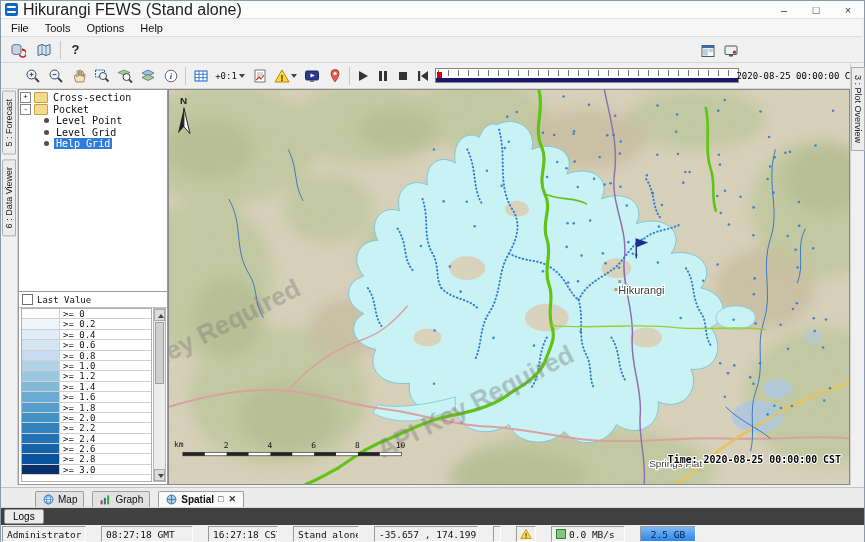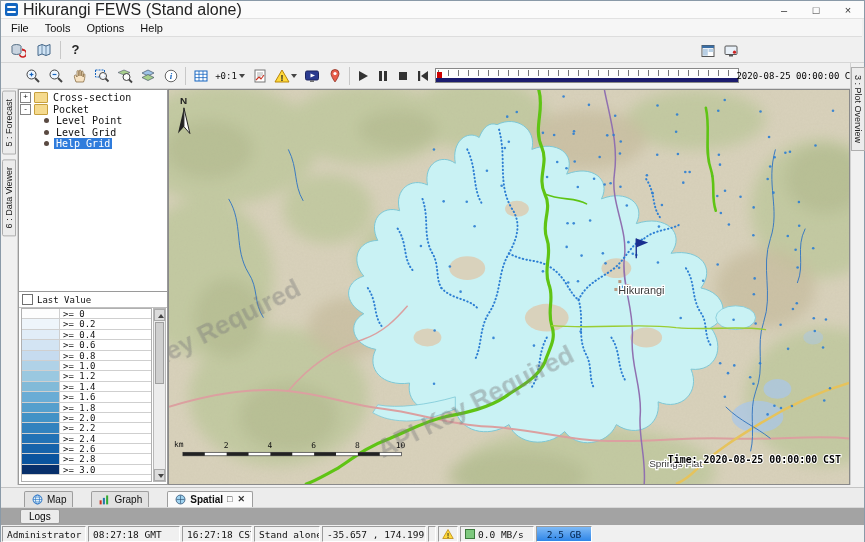--- a/index.html
+++ b/index.html
@@ -66,30 +66,30 @@
   .sarrow.up{top:0}.sarrow.down{bottom:0}
   .sarrow::before{content:"";position:absolute;left:3px;top:4px;width:0;height:0;border-left:3px solid transparent;border-right:3px solid transparent}
   .sarrow.up::before{border-bottom:4px solid #444}
   .sarrow.down::before{border-top:4px solid #444}
   .sthumb{position:absolute;left:1px;right:1px;top:13px;height:60px;background:#cfcfcf;border:1px solid #a0a0a0}
 
   .map{flex:1;position:relative;border:1px solid #8a8a8a;box-sizing:border-box;margin-right:14px;overflow:hidden;background:#d9d2bc}
   .map svg.mapsvg{position:absolute;inset:0;width:100%;height:100%}
 
   
-  .bottombar{position:absolute;left:0;right:0;top:486px;height:20px;background:#ececec;border-top:1px solid #c4c4c4;display:flex;align-items:flex-end;padding-left:23px;gap:18px;box-sizing:border-box}
+  .bottombar{position:absolute;left:0;right:0;top:486px;height:20px;background:#ececec;border-top:1px solid #c4c4c4;display:flex;align-items:flex-end;padding-left:34px;gap:8px;box-sizing:border-box}
   .btab{display:flex;align-items:center;gap:3px;border:1px solid #9e9e9e;border-bottom:none;border-radius:2px 2px 0 0;background:#e2e2e2;padding:1px 6px;font-size:10px;height:16px;box-sizing:border-box}
   .btab.active{background:#fafafa;font-weight:bold}
   .btab svg{width:13px;height:13px}
   .dockctl{font-size:9px;line-height:9px;color:#333;padding:0 1px}
-  .logsrow{position:absolute;left:0;right:0;top:506px;height:18px;background:#a3a3a3;border-top:1px solid #d8d8d8;display:flex;align-items:center;padding-left:19px;box-sizing:border-box}
+  .logsrow{position:absolute;left:0;right:0;top:506px;height:18px;background:#404040;border-top:1px solid #d8d8d8;display:flex;align-items:center;padding-left:3px;box-sizing:border-box}
   .logs-btn{border:1px solid #9a9a9a;background:#ececec;border-radius:2px;font-size:10px;padding:1px 8px}
 
   .statusbar{position:absolute;left:0;right:0;top:524px;height:18px;background:#f0f0f0;display:flex;align-items:stretch;padding:1px;font-family:"DejaVu Sans Mono",monospace;font-size:9.5px;box-sizing:border-box}
-  .seg{border:1px solid;border-color:#9b9b9b #fff #fff #9b9b9b;margin-right:2px;padding:1px 4px;white-space:nowrap;overflow:hidden;display:flex;align-items:center;gap:3px;box-sizing:border-box}
+  .seg{border:1px solid;border-color:#9b9b9b #fff #fff #9b9b9b;margin-right:15px;padding:1px 4px;white-space:nowrap;overflow:hidden;display:flex;align-items:center;gap:3px;box-sizing:border-box}
   .s-user{width:84px}.s-time{width:262px}.s-gmt{width:92px}.s-cst{width:70px}.s-mode{width:66px}.s-coord{width:104px}.s-gap{width:8px;padding:0}.s-warn{width:20px;padding:1px;justify-content:center}.s-net{width:74px}
   .s-mem{width:56px;background:linear-gradient(#7db9f5,#2f86e8);color:#00224a;justify-content:center}
   .neticon{width:8px;height:8px;background:#7ec87e;border:1px solid #3c7a3c;flex:none}
 </style>
 </head>
 <body>
 
 <div class="window">
 
   <div class="titlebar">

